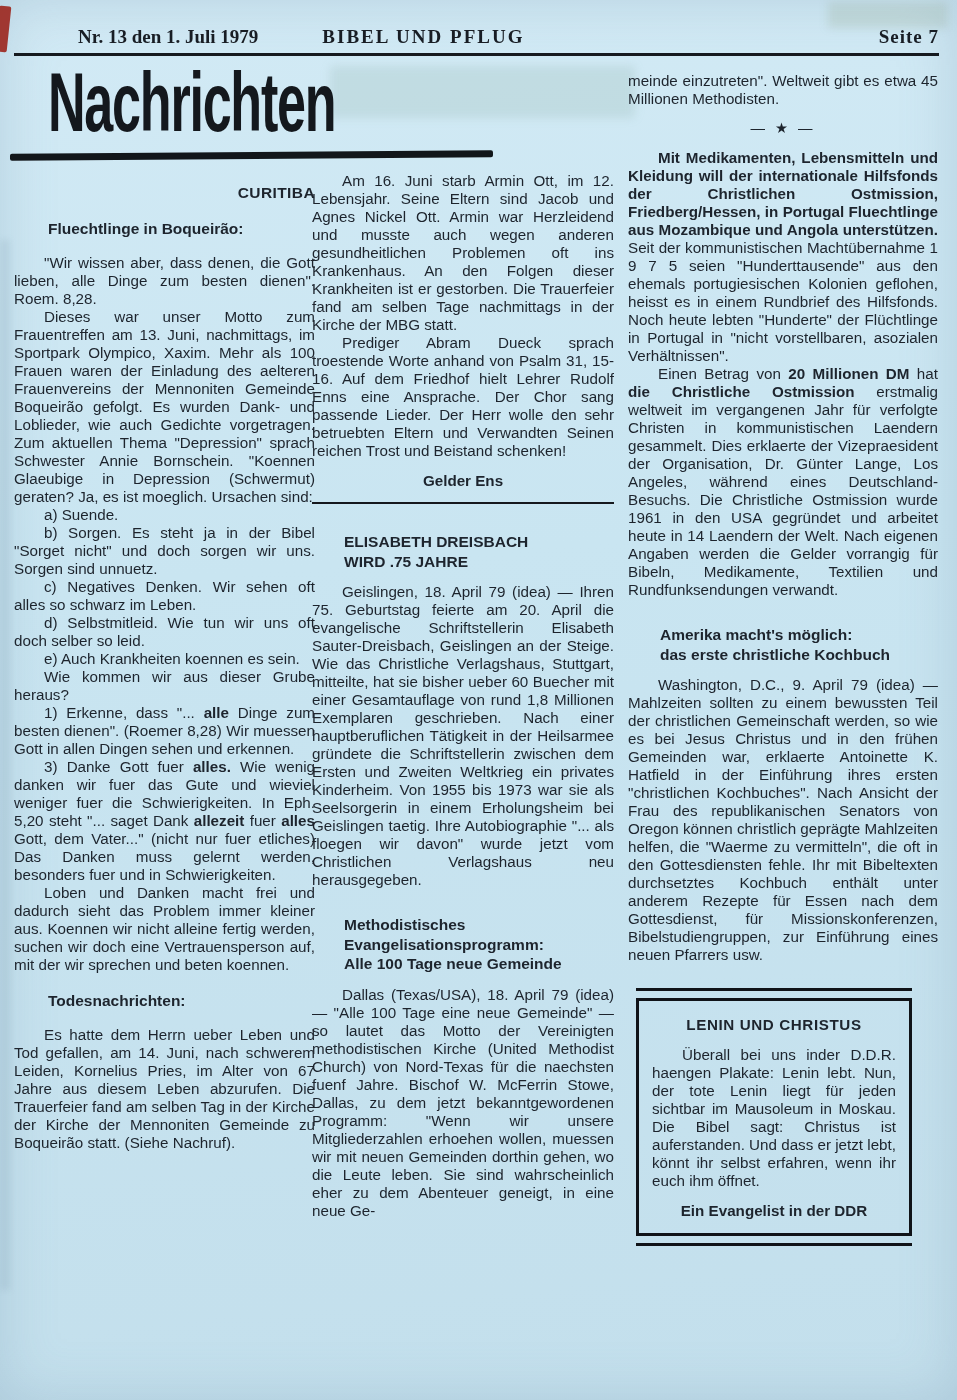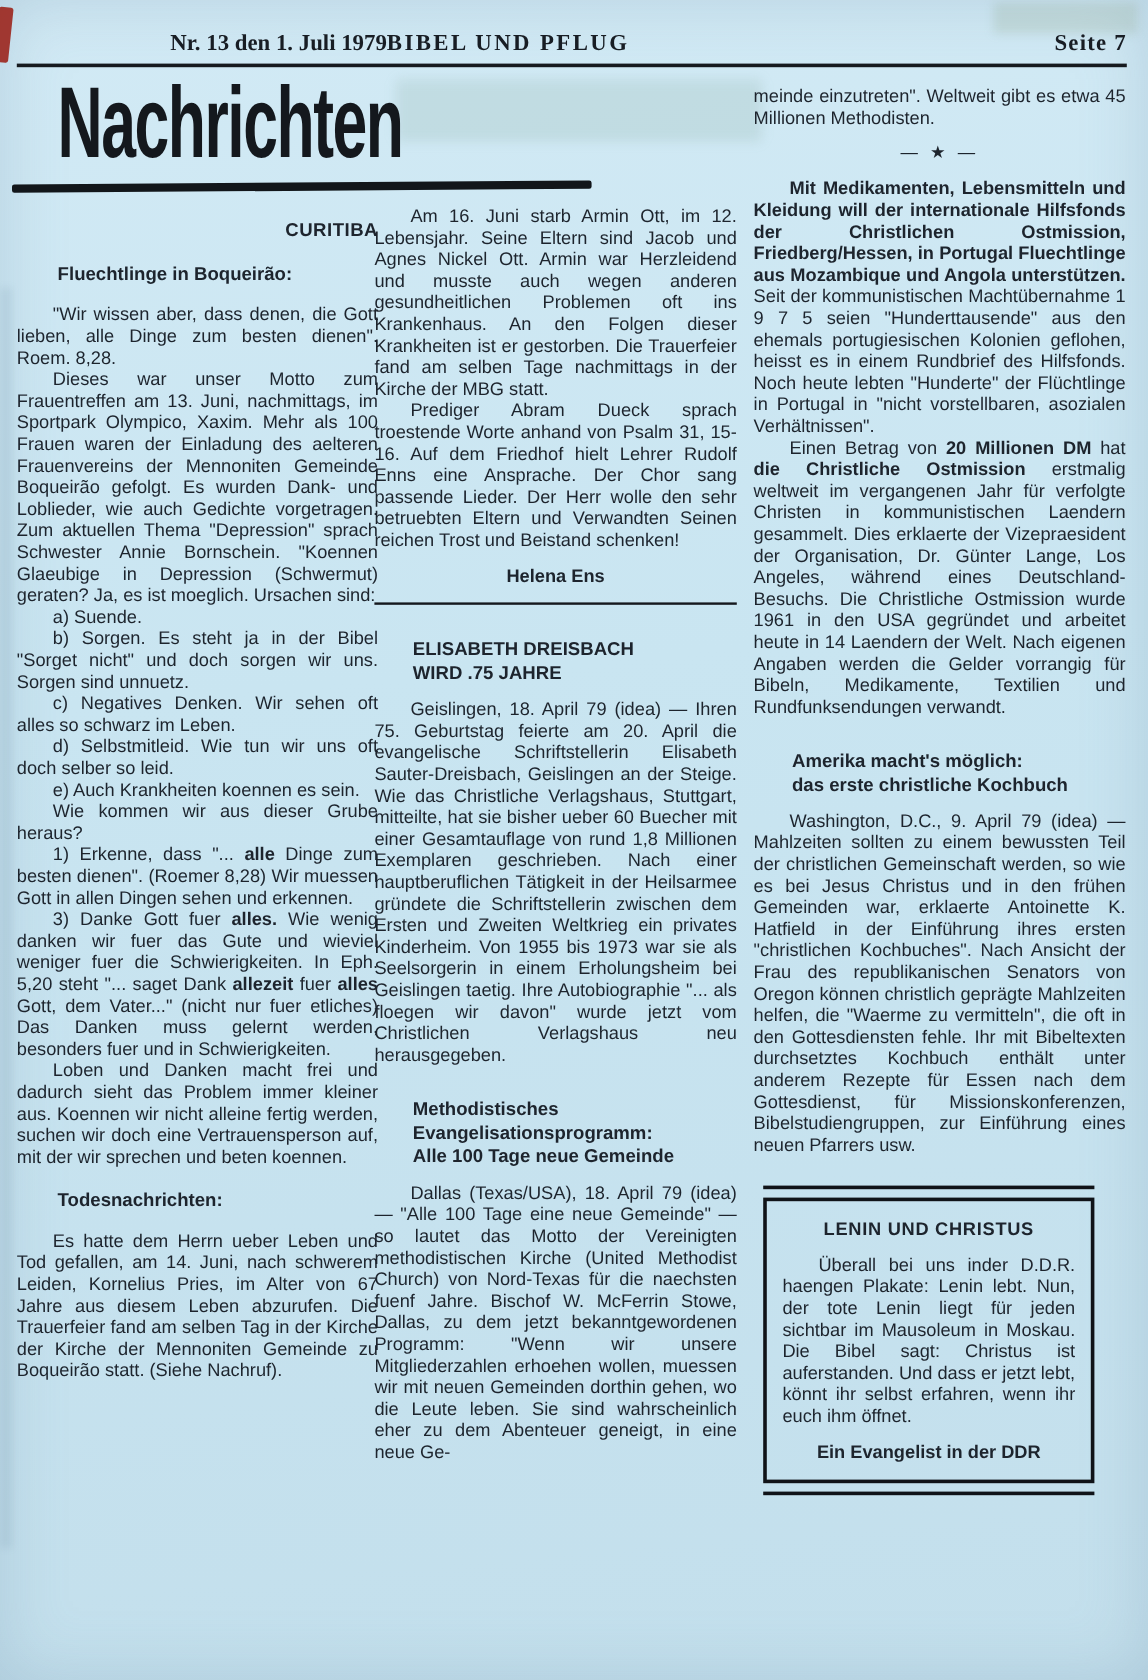--- a/index.html
+++ b/index.html
@@ -8,21 +8,21 @@
     background:linear-gradient(175deg,#d2eaf5 0%,#c9e5f1 40%,#c3dfec 100%);
     color:#1d242d;font-family:"Liberation Sans",sans-serif;
     box-shadow:inset 0 0 55px rgba(110,145,170,.28);
   }
   
   .masthead{
     position:absolute;left:14px;right:18px;top:26px;display:flex;align-items:flex-end;
     font-family:"Liberation Serif",serif;font-weight:bold;font-size:19px;
     border-bottom:3px solid #161a1f;padding-bottom:5px;color:#181d24;
   }
-  .masthead .m-left{flex:1;text-align:right;}
+  .masthead .m-left{flex:1;text-align:center;}
   .masthead .m-center{flex:1;text-align:left;letter-spacing:2px;}
   .masthead .m-right{flex:1;text-align:right;letter-spacing:1px;}
   
   .headline{
     position:absolute;left:48px;top:60px;margin:0;
     font-size:84px;line-height:1;font-weight:bold;letter-spacing:-2px;color:#14181d;
     transform:scaleX(.62);transform-origin:left top;white-space:nowrap;
   }
   .headline-rule{
     position:absolute;left:10px;top:152px;width:483px;height:7px;background:#12161a;
@@ -89,21 +89,21 @@
       <p class="para"><span>Wie kommen wir aus dieser Grube heraus?</span></p>
       <p class="para"><span>1) Erkenne, dass "... </span><span class="b">alle</span><span> Dinge zum besten dienen". (Roemer 8,28) Wir muessen Gott in allen Dingen sehen und erkennen.</span></p>
       <p class="para"><span>3) Danke Gott fuer </span><span class="b">alles.</span><span> Wie wenig danken wir fuer das Gute und wieviel weniger fuer die Schwierigkeiten. In Eph. 5,20 steht "... saget Dank </span><span class="b">allezeit</span><span> fuer </span><span class="b">alles</span><span> Gott, dem Vater..." (nicht nur fuer etliches) Das Danken muss gelernt werden, besonders fuer und in Schwierigkeiten.</span></p>
       <p class="para"><span>Loben und Danken macht frei und dadurch sieht das Problem immer kleiner aus. Koennen wir nicht alleine fertig werden, suchen wir doch eine Vertrauensperson auf, mit der wir sprechen und beten koennen.</span></p>
       <div class="h-sub">Todesnachrichten:</div>
       <p class="para"><span>Es hatte dem Herrn ueber Leben und Tod gefallen, am 14. Juni, nach schwerem Leiden, Kornelius Pries, im Alter von 67 Jahre aus diesem Leben abzurufen. Die Trauerfeier fand am selben Tag in der Kirche der Kirche der Mennoniten Gemeinde zu Boqueirão statt. (Siehe Nachruf).</span></p>
     </div>
   <div class="col col-2">
       <p class="para"><span>Am 16. Juni starb Armin Ott, im 12. Lebensjahr. Seine Eltern sind Jacob und Agnes Nickel Ott. Armin war Herzleidend und musste auch wegen anderen gesundheitlichen Problemen oft ins Krankenhaus. An den Folgen dieser Krankheiten ist er gestorben. Die Trauerfeier fand am selben Tage nachmittags in der Kirche der MBG statt.</span></p>
       <p class="para"><span>Prediger Abram Dueck sprach troestende Worte anhand von Psalm 31, 15-16. Auf dem Friedhof hielt Lehrer Rudolf Enns eine Ansprache. Der Chor sang passende Lieder. Der Herr wolle den sehr betruebten Eltern und Verwandten Seinen reichen Trost und Beistand schenken!</span></p>
-      <div class="signature">Helena Ens</div>
+      <div class="signature">Gelder Ens</div>
       <div class="col-rule"></div>
       <div class="h-multi">
         <div>ELISABETH DREISBACH</div>
         <div>WIRD .75 JAHRE</div>
       </div>
       <p class="para"><span>Geislingen, 18. April 79 (idea) — Ihren 75. Geburtstag feierte am 20. April die evangelische Schriftstellerin Elisabeth Sauter-Dreisbach, Geislingen an der Steige. Wie das Christliche Verlagshaus, Stuttgart, mitteilte, hat sie bisher ueber 60 Buecher mit einer Gesamtauflage von rund 1,8 Millionen Exemplaren geschrieben. Nach einer hauptberuflichen Tätigkeit in der Heilsarmee gründete die Schriftstellerin zwischen dem Ersten und Zweiten Weltkrieg ein privates Kinderheim. Von 1955 bis 1973 war sie als Seelsorgerin in einem Erholungsheim bei Geislingen taetig. Ihre Autobiographie "... als floegen wir davon" wurde jetzt vom Christlichen Verlagshaus neu herausgegeben.</span></p>
       <div class="h-multi">
         <div>Methodistisches</div>
         <div>Evangelisationsprogramm:</div>
         <div>Alle 100 Tage neue Gemeinde</div>

